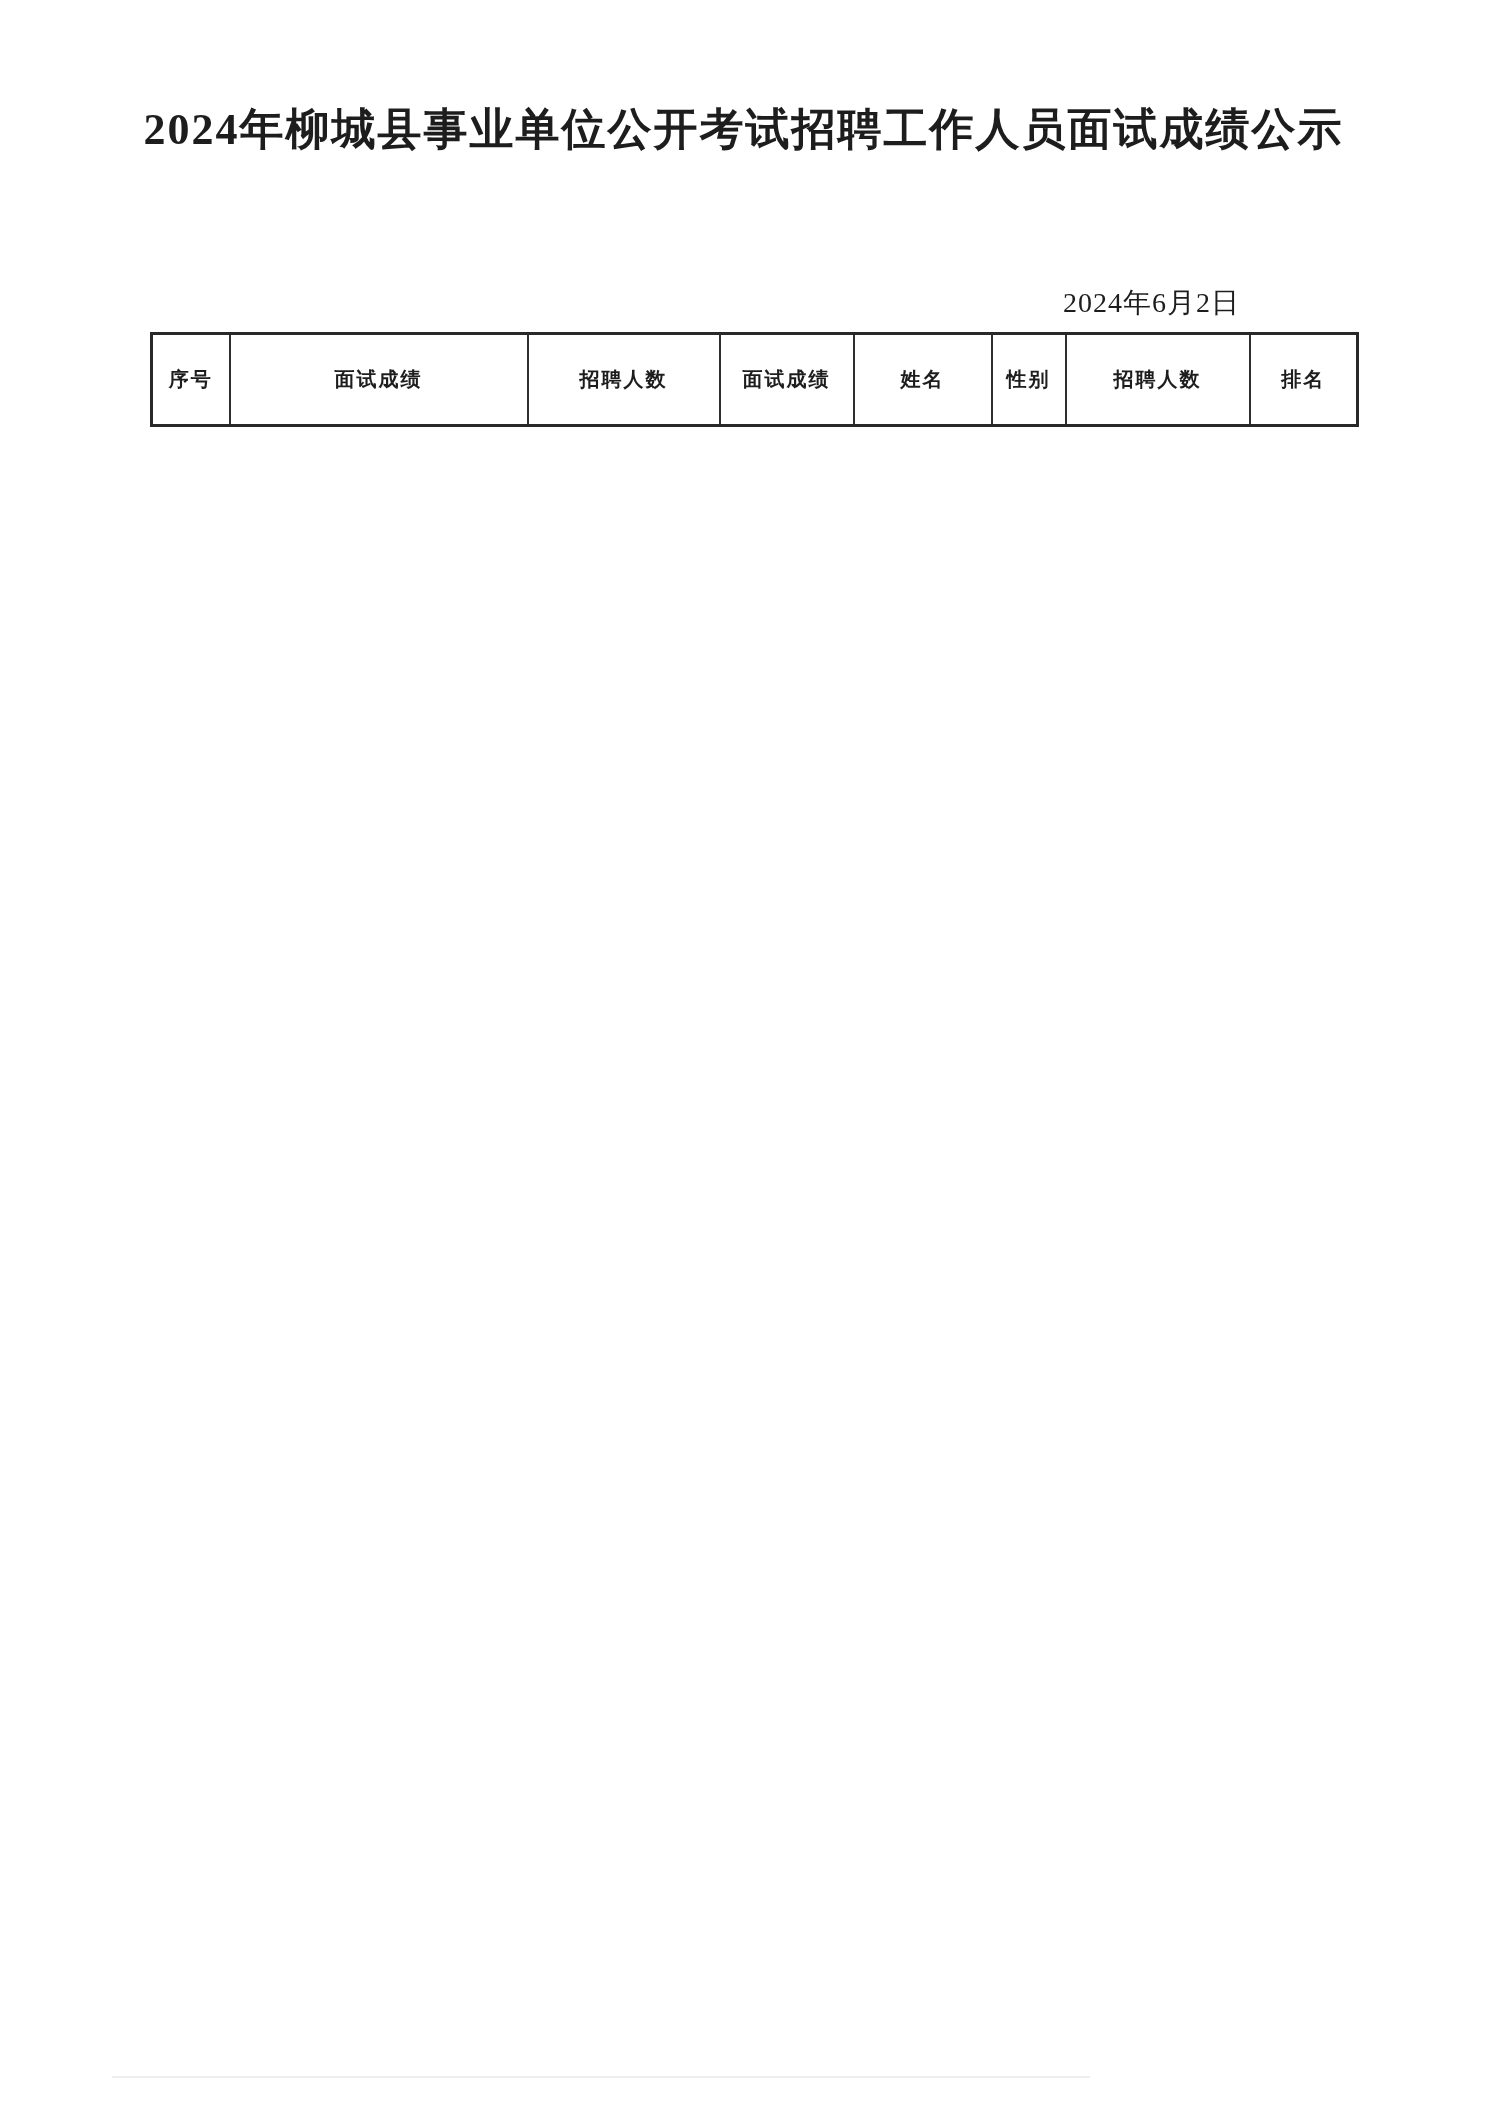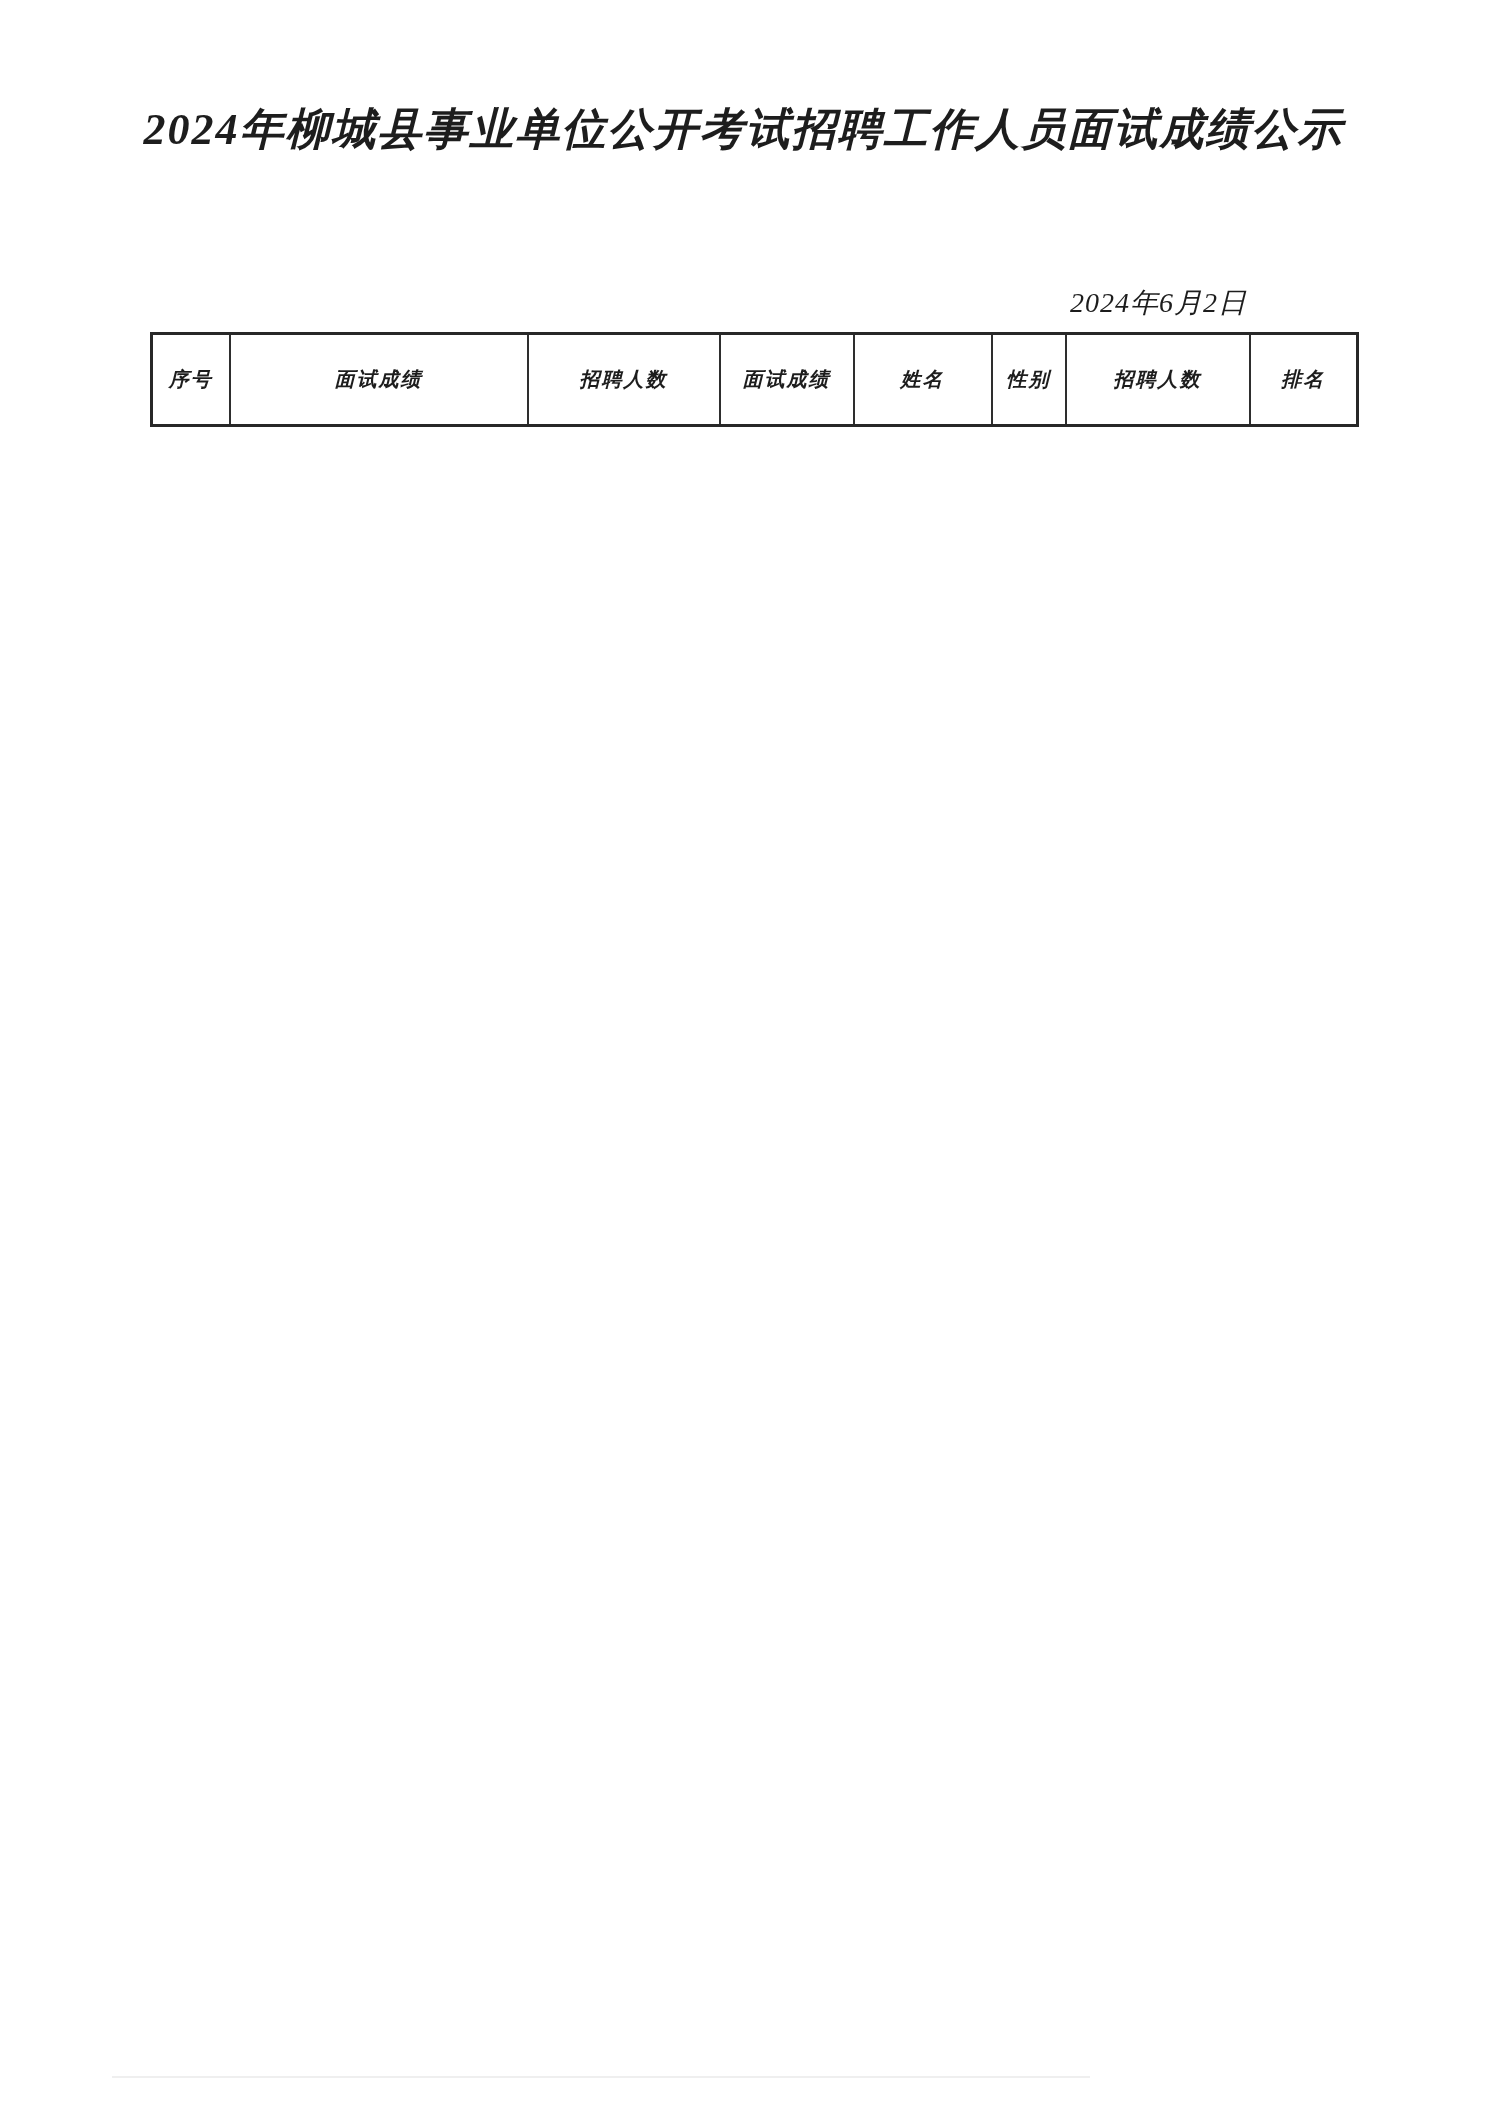--- a/index.html
+++ b/index.html
@@ -5,42 +5,41 @@
   html,body{margin:0;padding:0;background:#ffffff;}
   .doc{
     position:relative;
     width:1487px;
     height:2102px;
     margin:0 auto;
     background:#ffffff;
     font-family:"Liberation Serif","DejaVu Serif",serif;
     color:#1d1d1d;
     overflow:hidden;
-    font-style:italic;
   }
   .title{
     position:absolute;
     top:100px;left:0;width:100%;
     text-align:center;
     font-size:44px;
     font-weight:bold;
     letter-spacing:2px;
     white-space:nowrap;
   }
   .subtitle{
     position:absolute;
     top:222px;left:0;width:100%;
     text-align:center;
     font-size:40px;
     font-weight:bold;
     letter-spacing:6px;
   }
   .date{
     position:absolute;
-    top:284px;right:240px;
+    top:284px;right:247px;
     font-size:28px;
     letter-spacing:1px;
   }
   table.results{
     position:absolute;
     left:150px;top:332px;
     width:1206px;
     border-collapse:collapse;
     table-layout:fixed;
     border:3px solid #282828;

